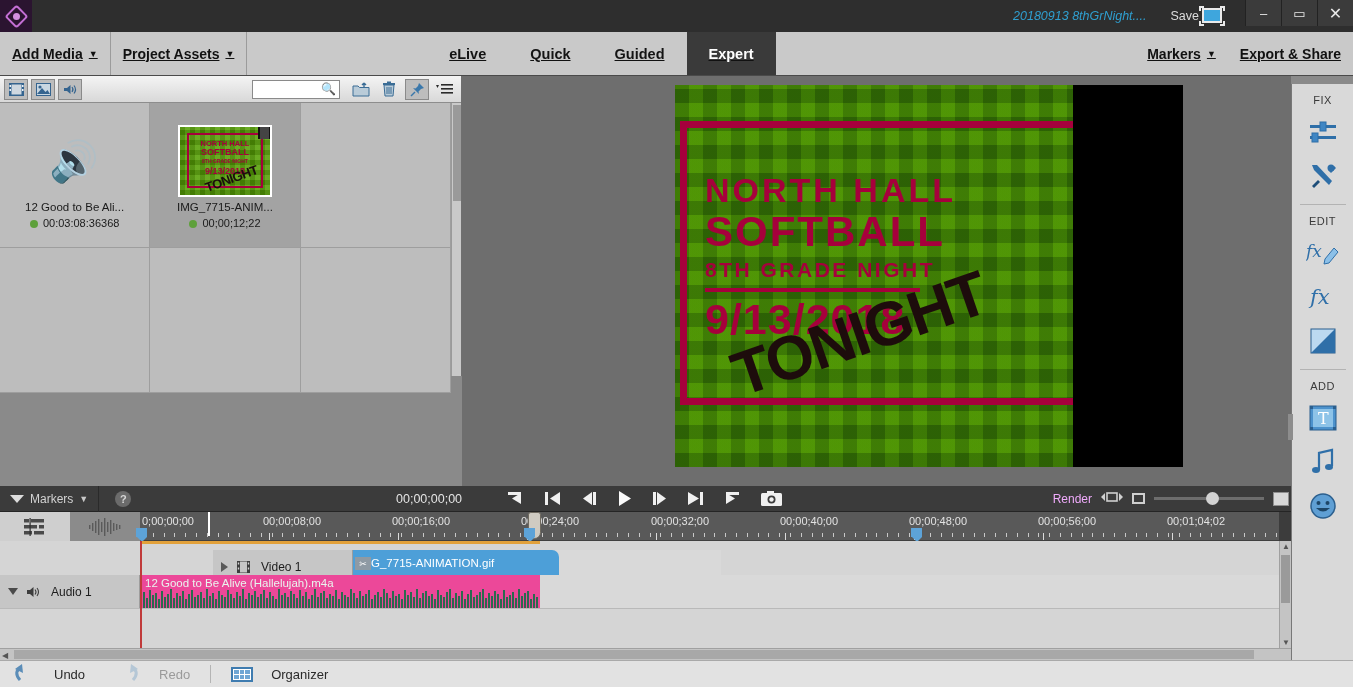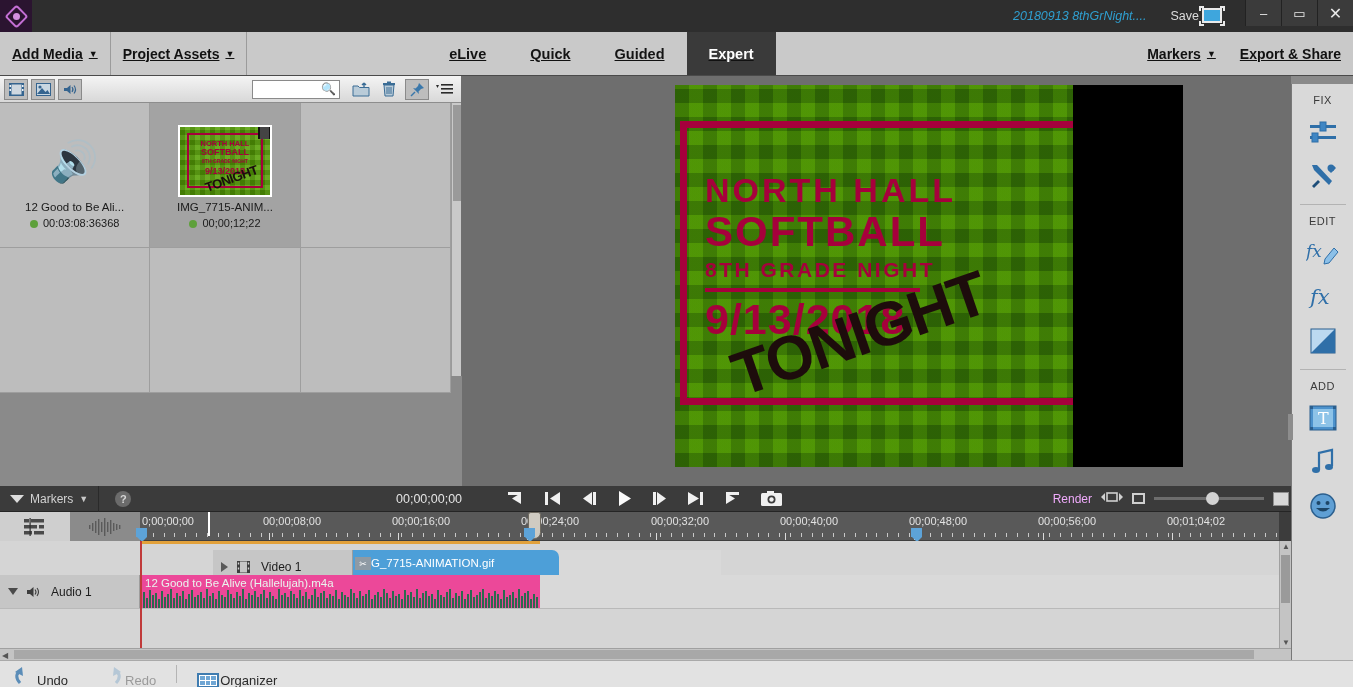--- a/index.html
+++ b/index.html
@@ -313,21 +313,21 @@
     background:#c4c4c4; border-top:1px solid #a0a0a0; }
   .tl-hsb .th{ position:absolute; left:14px; top:1px; width:1240px; height:9px;
     background:#a8a8a8; }
 
   
   .status{
     position:absolute; left:0; bottom:0; width:1353px; height:27px;
     background:#e2e2e2; display:flex; align-items:center; gap:8px;
     border-top:1px solid #a9a9a9;
   }
-  .sbtn{ display:flex;align-items:flex-end;gap:1px; padding:0 12px; height:27px; }
+  .sbtn{ display:flex;align-items:center;gap:18px; padding:0 12px; height:27px; }
   .sbtn .lab{ font-size:13px; color:#2a2a2a; }
   .sbtn.dis .lab{ color:#9a9a9a; }
   .arrow-ico{ color:#5b8db8; font-size:19px; line-height:1; }
   .arrow-ico.dis{ color:#b5c7d6; }
   .sdiv{ width:1px;height:18px;background:#b4b4b4; }
   .org-ico{ width:22px;height:15px;border:2px solid #3f7cb0; background:#fff;
     display:grid; grid-template-columns:repeat(3,1fr); gap:1px; padding:1px; }
   .org-ico i{ background:#6fa6d4; display:block; }
 </style>
 </head>

